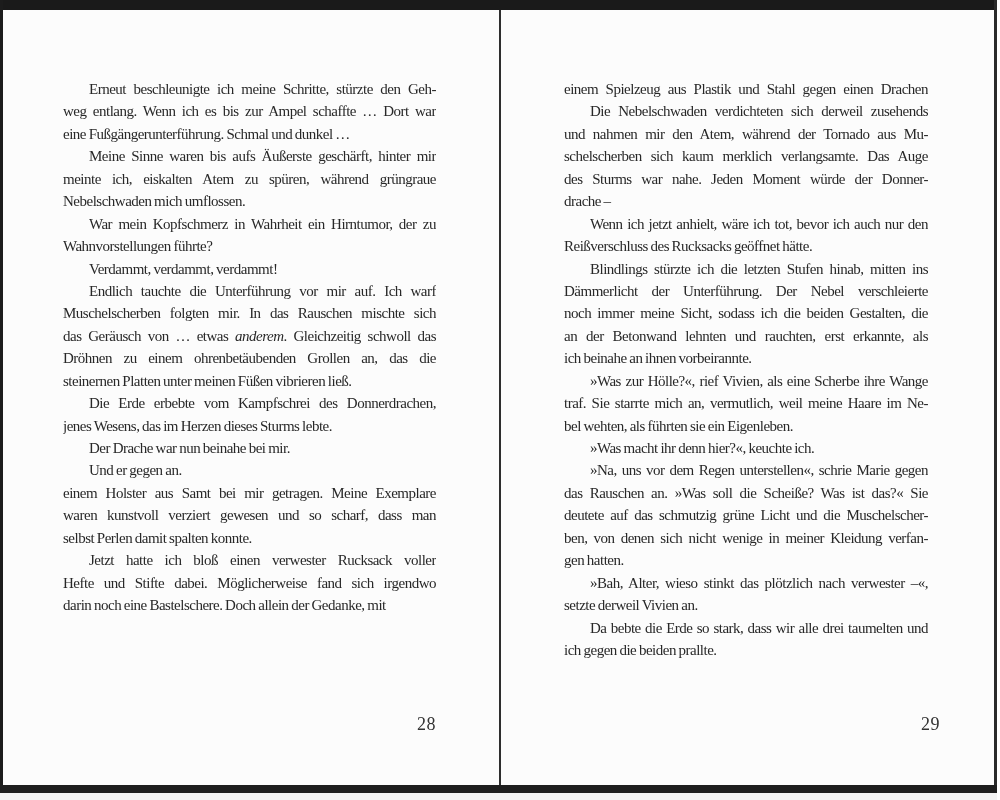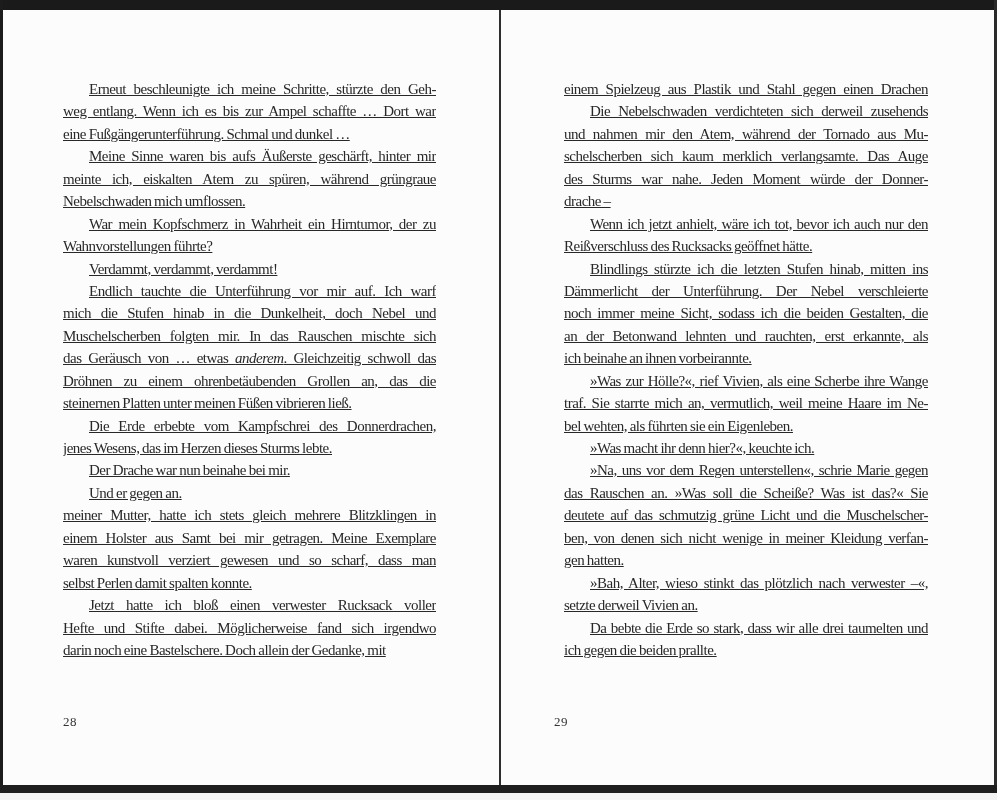--- a/index.html
+++ b/index.html
@@ -57,42 +57,41 @@
     letter-spacing: -0.5px;
     word-spacing: -0.6px;
   }
   .page-left  .text-column { left: 60px; width: 373px; }
   .page-right .text-column { left: 63px; width: 364px; }
 
   .line {
     height: 22.45px;
     overflow: hidden;
     text-align: justify;
-    text-decoration: underline;
   }
   
   .line::after {
     content: "";
     display: inline-block;
     width: 100%;
     height: 0;
   }
   .line.last { text-align: left; }
   .line.last::after { content: none; }
   .line.indent { text-indent: 26px; }
 
   .pagenum {
     position: absolute; top: 704px;
     color: #333333;
-    font-size: 13px;
+    font-size: 18px;
     letter-spacing: 0.5px;
-    text-align: left;
+    text-align: right;
   }
   .page-left  .pagenum { left: 60px; width: 373px; }
-  .page-right .pagenum { left: 53px; width: 364px; }
+  .page-right .pagenum { left: 75px; width: 364px; }
 </style>
 </head>
 <body>
 
 <div class="spread">
 
   <div class="edge-top"></div>
   <div class="edge-left"></div>
   <div class="edge-right"></div>
   <div class="edge-bottom"></div>
@@ -103,30 +102,28 @@
         <div class="line indent">Erneut beschleunigte ich meine Schritte, stürzte den Geh-</div>
         <div class="line">weg entlang. Wenn ich es bis zur Ampel schaffte … Dort war</div>
         <div class="line last">eine Fußgängerunterführung. Schmal und dunkel …</div>
         <div class="line indent">Meine Sinne waren bis aufs Äußerste geschärft, hinter mir</div>
         <div class="line">meinte ich, eiskalten Atem zu spüren, während grüngraue</div>
         <div class="line last">Nebelschwaden mich umflossen.</div>
         <div class="line indent">War mein Kopfschmerz in Wahrheit ein Hirntumor, der zu</div>
         <div class="line last">Wahnvorstellungen führte?</div>
         <div class="line last indent">Verdammt, verdammt, verdammt!</div>
         <div class="line indent">Endlich tauchte die Unterführung vor mir auf. Ich warf</div>
-        <div class="line">mich die Stufen hinab in die Dunkelheit, doch Nebel und</div>
         <div class="line">Muschelscherben folgten mir. In das Rauschen mischte sich</div>
         <div class="line">das Geräusch von … etwas <i>anderem</i>. Gleichzeitig schwoll das</div>
         <div class="line">Dröhnen zu einem ohrenbetäubenden Grollen an, das die</div>
         <div class="line last">steinernen Platten unter meinen Füßen vibrieren ließ.</div>
         <div class="line indent">Die Erde erbebte vom Kampfschrei des Donnerdrachen,</div>
         <div class="line last">jenes Wesens, das im Herzen dieses Sturms lebte.</div>
         <div class="line last indent">Der Drache war nun beinahe bei mir.</div>
         <div class="line last indent">Und er gegen an.</div>
-        <div class="line">meiner Mutter, hatte ich stets gleich mehrere Blitzklingen in</div>
         <div class="line">einem Holster aus Samt bei mir getragen. Meine Exemplare</div>
         <div class="line">waren kunstvoll verziert gewesen und so scharf, dass man</div>
         <div class="line last">selbst Perlen damit spalten konnte.</div>
         <div class="line indent">Jetzt hatte ich bloß einen verwester Rucksack voller</div>
         <div class="line">Hefte und Stifte dabei. Möglicherweise fand sich irgendwo</div>
         <div class="line last">darin noch eine Bastelschere. Doch allein der Gedanke, mit</div>
       </div>
     <div class="pagenum">28</div>
   </div>
 

